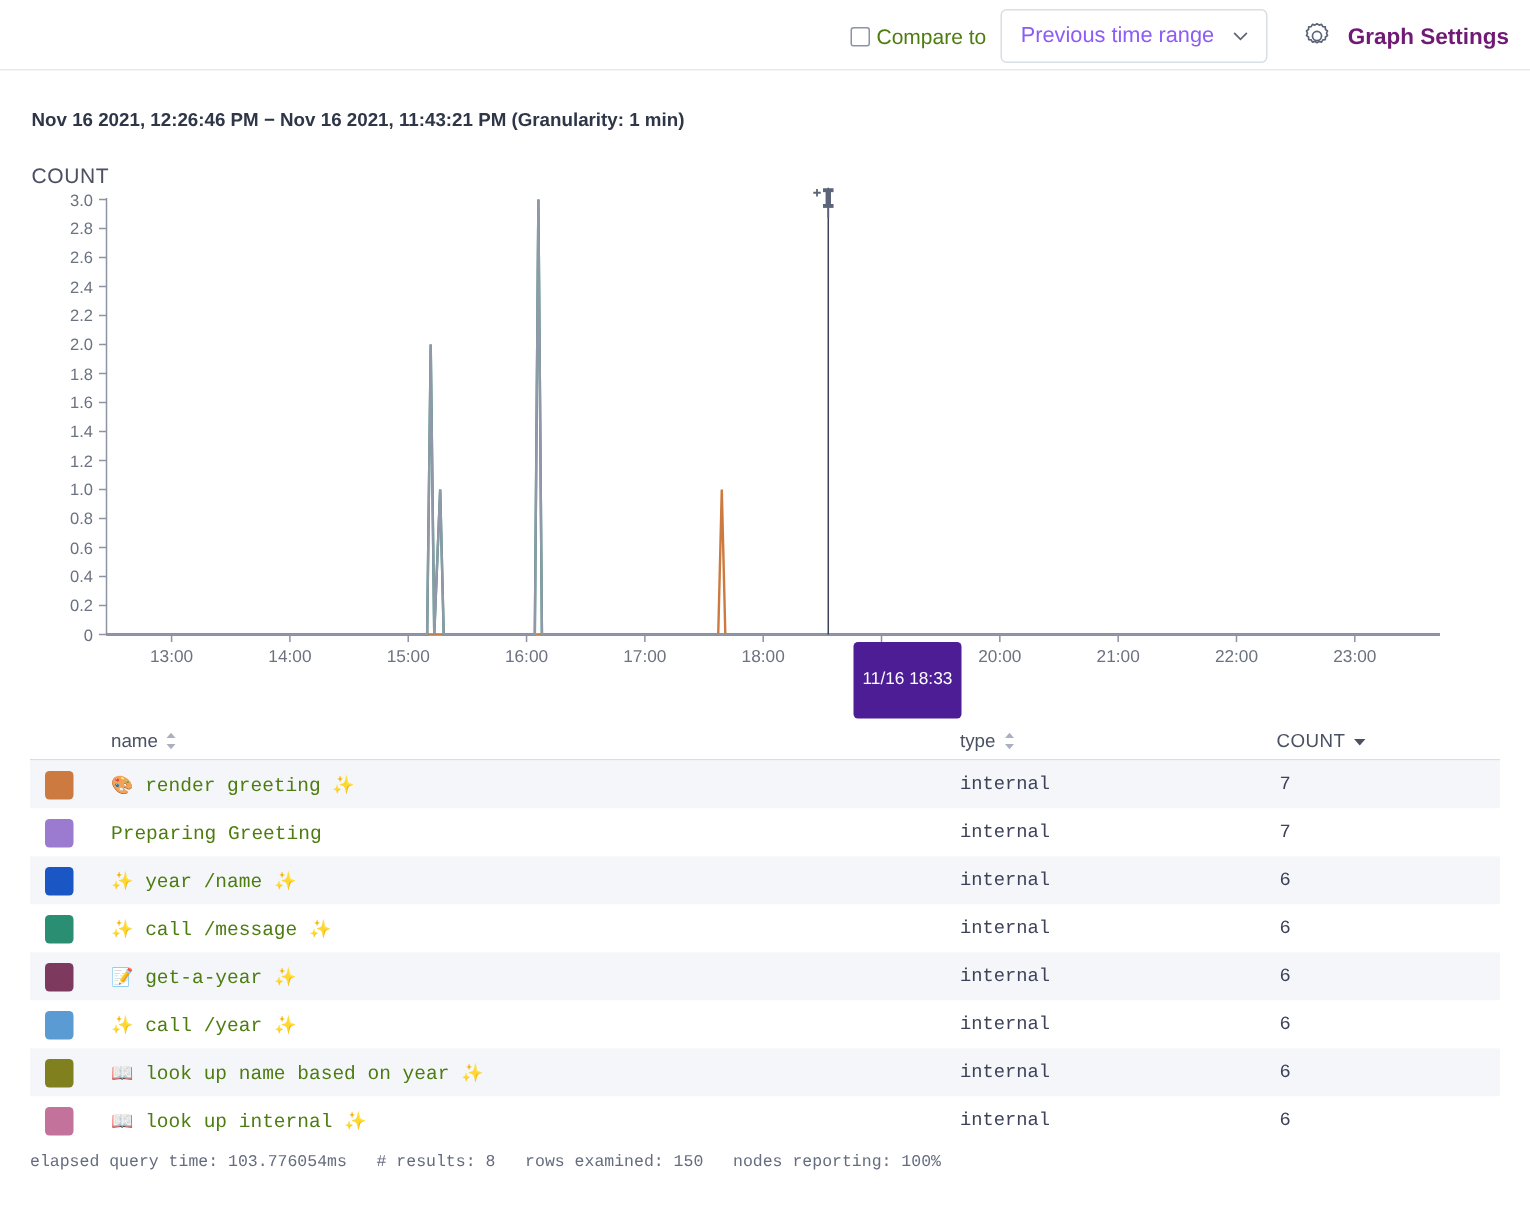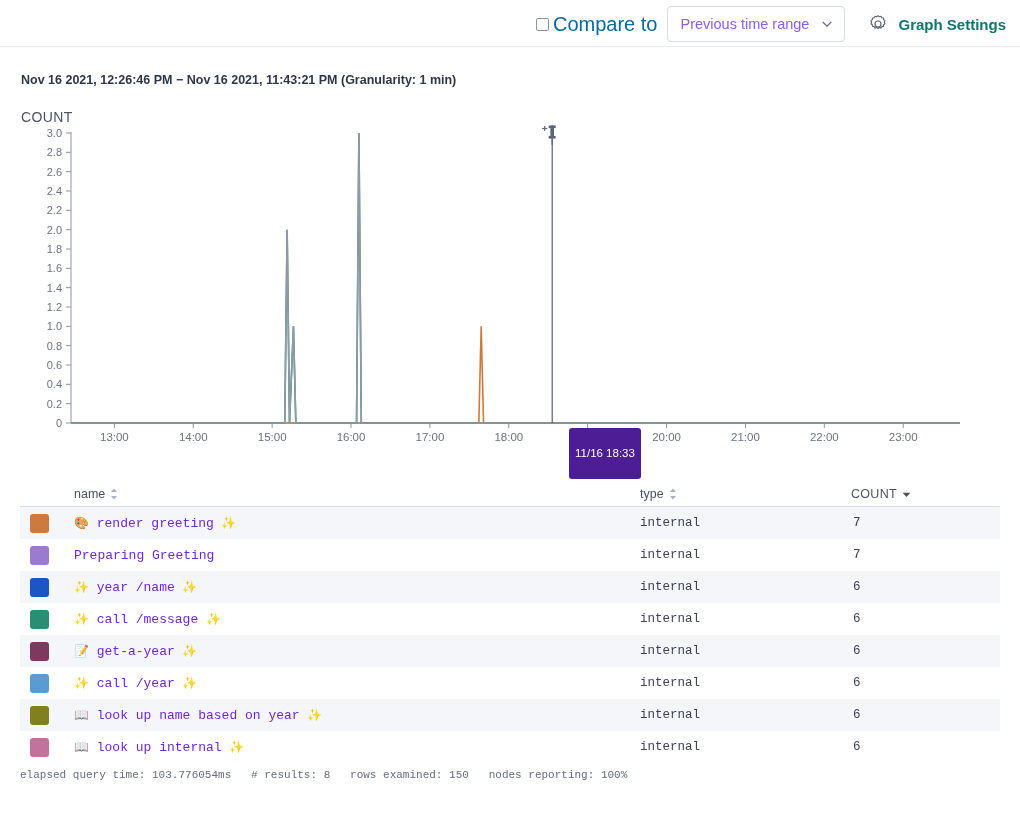--- a/index.html
+++ b/index.html
@@ -57,22 +57,22 @@
   .cmp-check {
     width: 13px; height: 13px;
     border: 1px solid #8b93a5;
     border-radius: 2px;
     background: #fff;
     margin-right: 4px;
     cursor: pointer;
     box-sizing: border-box;
   }
   .cmp-label {
-    font-size: 20px;
-    color: #0369a1;
+    font-size: 14px;
+    color: #4d7c0f;
     margin-right: 10px;
     white-space: nowrap;
   }
   .select {
     width: 178px; height: 36px;
     border: 1px solid #d9dde5;
     border-radius: 4px;
     background: #fff;
     display: flex;
     align-items: center;
@@ -93,21 +93,21 @@
   .gear-wrap {
     display: flex;
     align-items: center;
     margin-left: 22px;
     cursor: pointer;
   }
   .gear-wrap svg { display:block; }
   .gs-label {
     font-size: 15px;
     font-weight: bold;
-    color: #0f766e;
+    color: #701a75;
     margin-left: 9px;
     white-space: nowrap;
   }
 
   
   .query-range {
     position: absolute;
     left: 21px; top: 73px;
     font-size: 12.5px;
     font-weight: bold;
@@ -191,21 +191,21 @@
     position: absolute;
     left: 10px;
     width: 19px; height: 19px;
     border-radius: 3px;
   }
   .cell-name {
     position: absolute;
     left: 54px;
     font-family: "Liberation Mono", monospace;
     font-size: 13px;
-    color: #6d28d9;
+    color: #4d7c0f;
     white-space: nowrap;
   }
   .cell-type {
     position: absolute;
     left: 620px;
     font-family: "Liberation Mono", monospace;
     font-size: 12.5px;
     color: #3c4257;
   }
   .cell-count {

